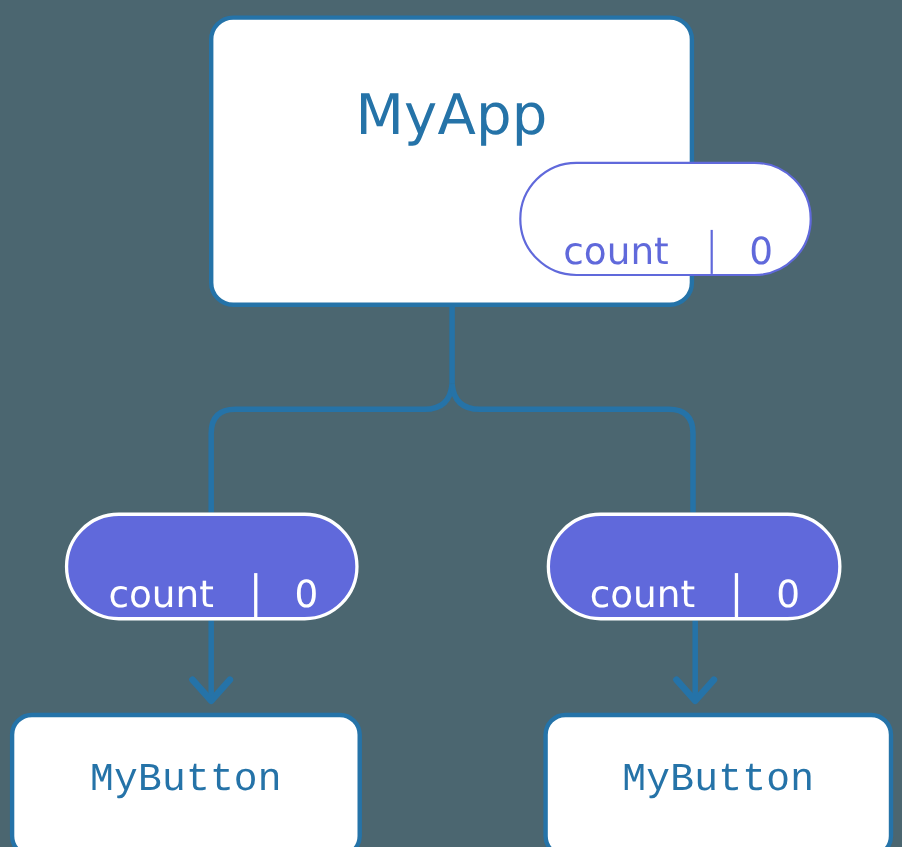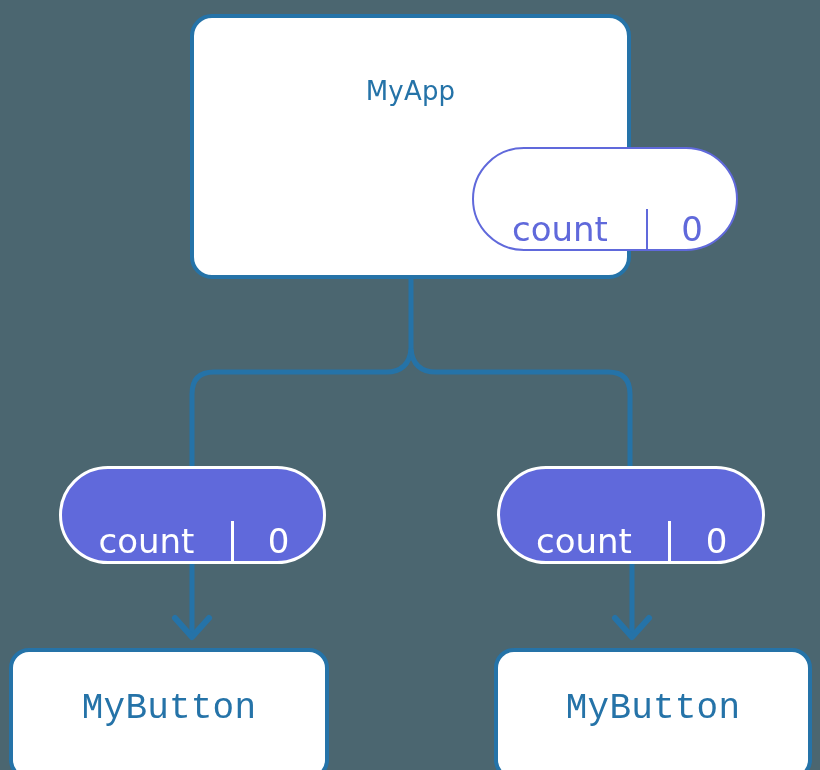--- a/index.html
+++ b/index.html
@@ -42,21 +42,21 @@
     width: 441px;
     height: 265px;
     border-radius: 22px;
   }
   .comp-title {
     position: absolute;
     left: 0;
     right: 0;
     text-align: center;
     color: #2573a8;
-    font-size: 26px;
+    font-size: 51px;
     font-weight: 400;
     letter-spacing: 0.2px;
     white-space: nowrap;
   }
   #app-title { top: 58px; }
 
   .btn-box {
     height: 132px;
     border-radius: 20px;
     border-width: 4px;

